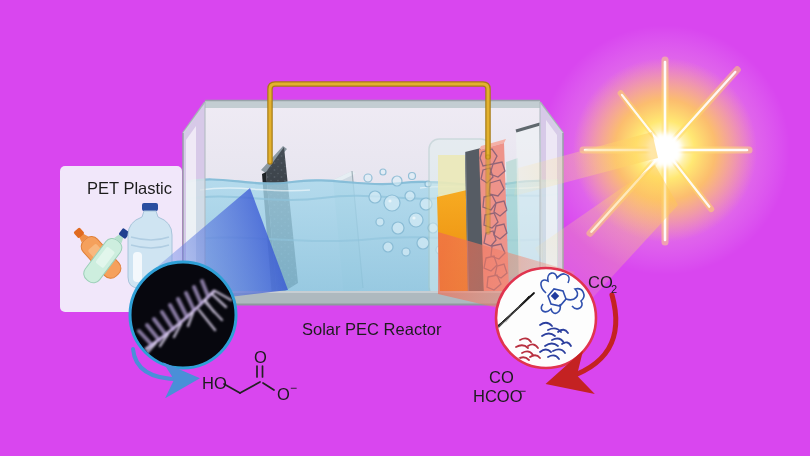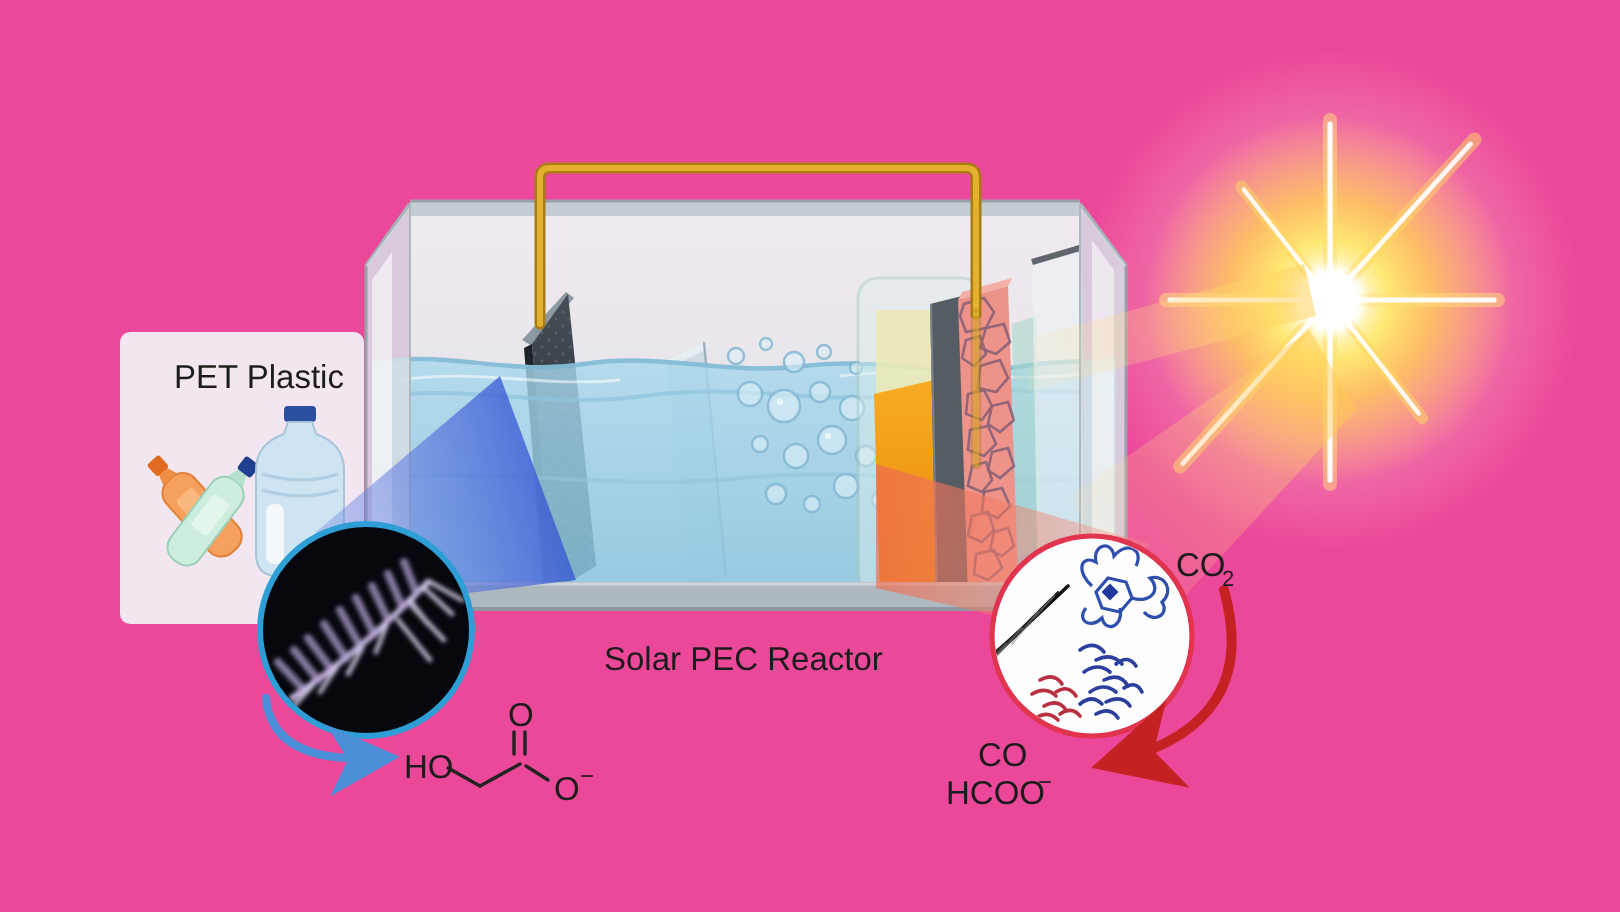--- a/index.html
+++ b/index.html
@@ -1,19 +1,19 @@
 <!DOCTYPE html>
 <html><head>
 <meta charset="utf-8">
 <style>
   html,body{margin:0;padding:0;background:#ffffff;}
   .stage{
     position:relative;
     width:810px;height:456px;
-    background:#ec4899;
+    background:#d946ef;
     overflow:hidden;
     font-family:"Liberation Sans", sans-serif;
   }
   svg{display:block;}
   text{font-family:"Liberation Sans", sans-serif; fill:#1c1c1c;}
 </style>
 </head>
 <body>
 
 <div class="stage">

